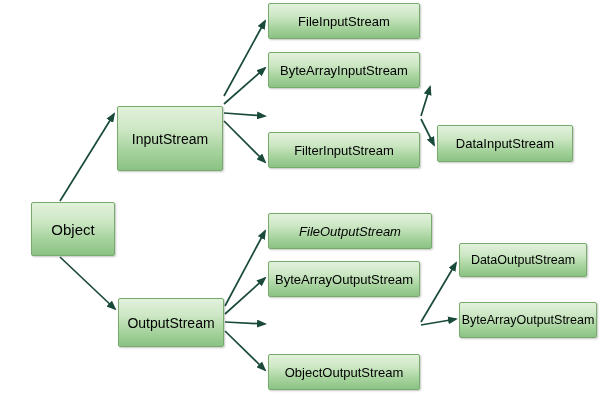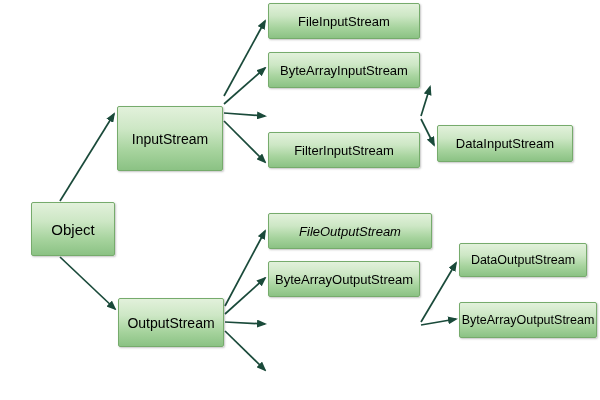--- a/index.html
+++ b/index.html
@@ -77,16 +77,17 @@
 
   <div class="node n-object">Object</div>
   <div class="node n-input-stream">InputStream</div>
   <div class="node n-output-stream">OutputStream</div>
   <div class="node n-file-input">FileInputStream</div>
   <div class="node n-bytearray-input">ByteArrayInputStream</div>
   <div class="node n-filter-input">FilterInputStream</div>
   <div class="node n-data-input">DataInputStream</div>
   <div class="node n-file-output">FileOutputStream</div>
   <div class="node n-bytearray-output">ByteArrayOutputStream</div>
+  <div class="node n-object-output">ObjectOutputStream</div>
   <div class="node n-data-output">DataOutputStream</div>
   <div class="node n-buffered-output">ByteArrayOutputStream</div>
 
 </div>
 
 </body></html>

